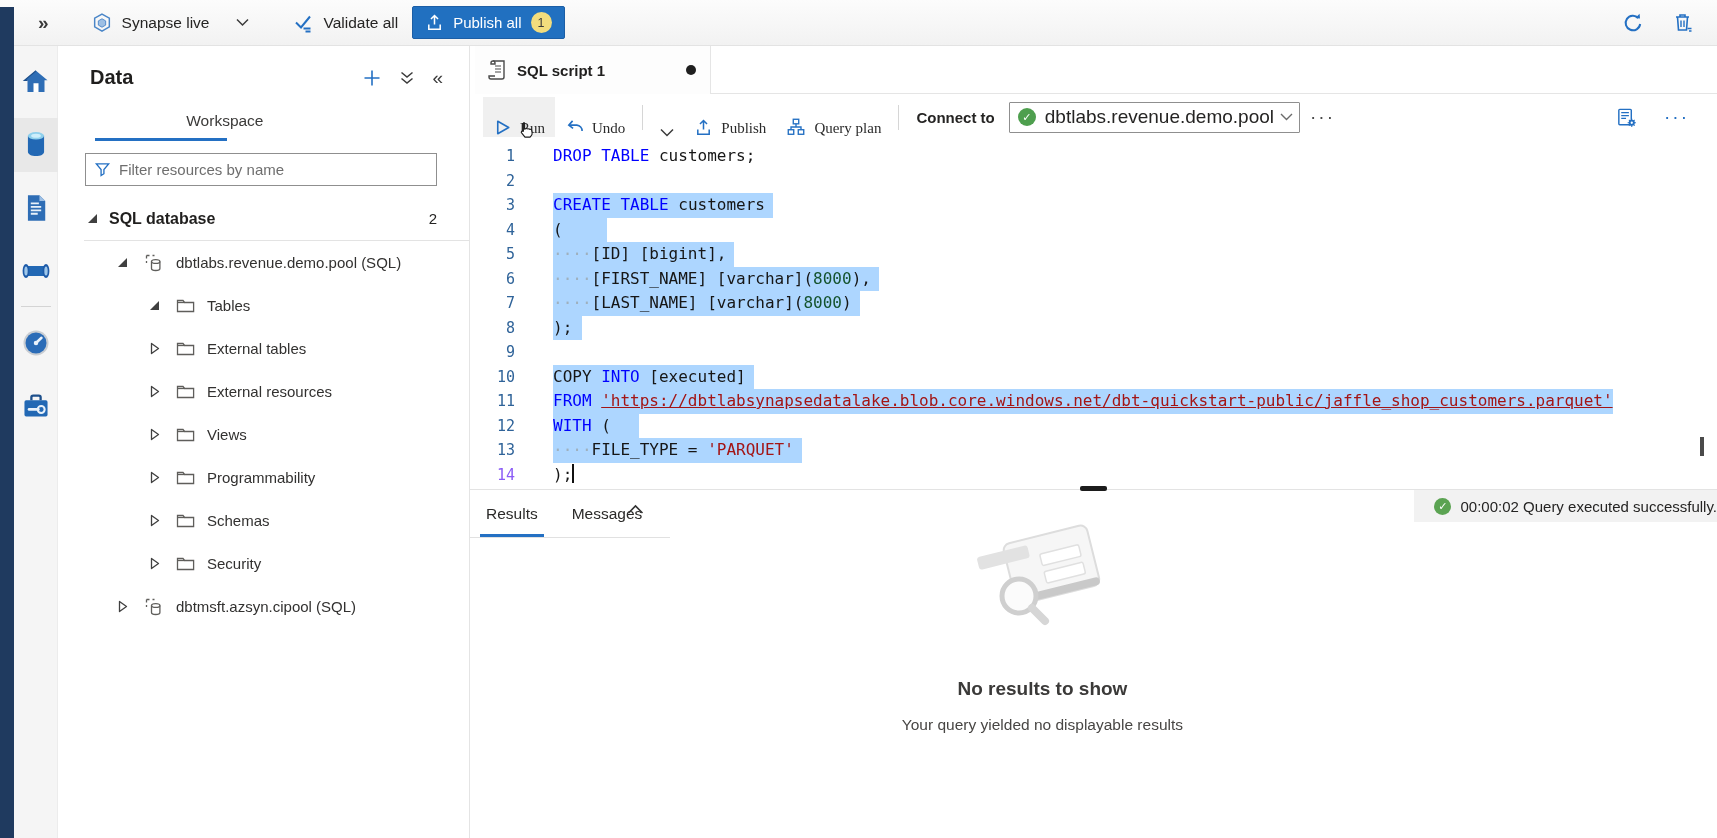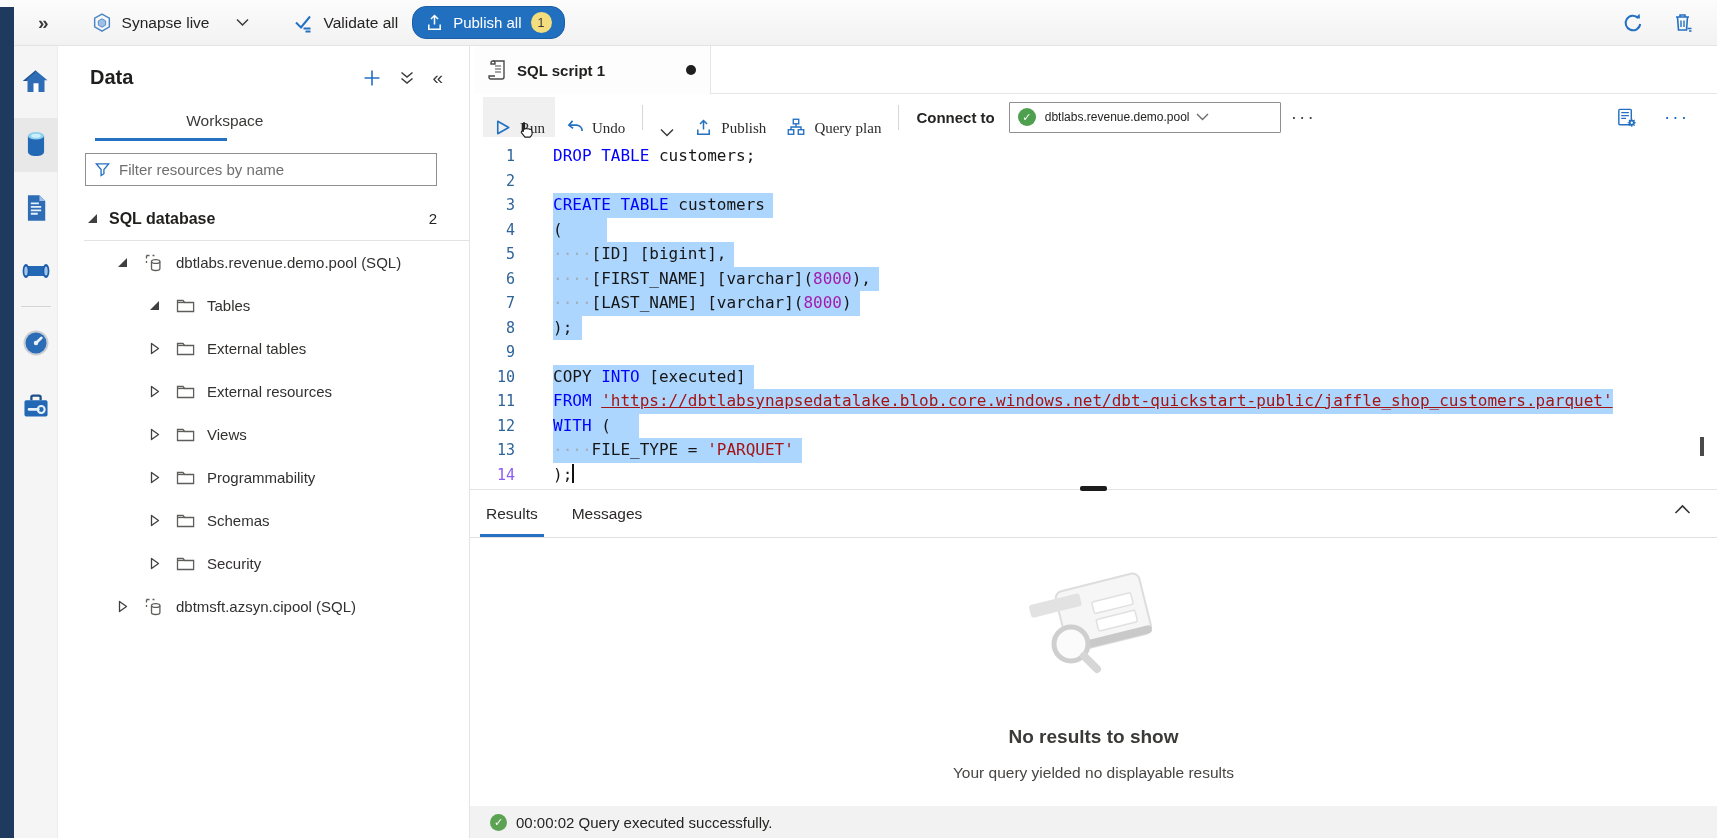--- a/index.html
+++ b/index.html
@@ -10,21 +10,21 @@
   
   .topbar { position:relative; height:46px; background:linear-gradient(#fcfcfc,#f2f2f2);
             border-bottom:1px solid #e3e3e3; display:flex; align-items:center; z-index:5; }
   .expander { margin-left:38px; font-size:19px; font-weight:bold; color:#3a3a3a; }
   .mode-group { display:flex; align-items:center; margin-left:42px; gap:9px; }
   .mode-label { font-size:15.5px; color:#252423; }
   .mode-caret { margin-left:18px; }
   .validate-group { display:flex; align-items:center; margin-left:44px; gap:8px; }
   .validate-label { font-size:15.5px; }
   .publishall-btn { display:flex; align-items:center; gap:9px; margin-left:14px; height:33px;
-            padding:0 12px; background:#2170c0; border:1px solid #1b5ea6; border-radius:14px; color:#fff; }
+            padding:0 12px; background:#2170c0; border:1px solid #1b5ea6; border-radius:2px; color:#fff; }
   .publishall-btn .lbl { font-size:15px; color:#fff; }
   .badge { width:21px; height:21px; border-radius:50%; background:#f3dd7d; color:#3b3a39;
            font-size:12.5px; display:flex; align-items:center; justify-content:center; }
   .topbar-right { margin-left:auto; margin-right:22px; display:flex; align-items:center; gap:26px; }
 
   
   .bodyrow { display:flex; height:792px; }
   .leftstrip { position:absolute; left:0; top:7px; width:14px; height:831px; background:#1f3a5f; z-index:6; }
 
   .rail { width:58px; background:#f5f5f5; border-right:1px solid #ececec; padding-left:14px; position:relative; }
@@ -68,44 +68,44 @@
   .dirty-dot { margin-left:auto; width:10px; height:10px; border-radius:50%; background:#1f1f1f; }
   .tabstrip-rest { flex:1; border-bottom:1px solid #e5e5e5; }
 
   .toolbar { height:46px; display:flex; align-items:center; padding-left:13px; position:relative; }
   .tb-btn { display:flex; align-items:flex-end; gap:8px; padding:0 10px; height:40px; font-size:15px; color:#2b2b2b;font-family:Liberation Serif, serif; }
   .tb-btn.hover { background:#f0f0f0; }
   .tb-sep { width:1px; height:25px; background:#d6d6d6; margin:0 7px; }
   .connect-label { font-size:15px; font-weight:700; margin:0 14px 0 10px; }
   .conn-dd { display:flex; align-items:center; height:31px; min-width:272px; border:1px solid #8f8f8f;
              border-radius:1px; padding:0 6px 0 8px; background:#fff; }
-  .conn-dd .txt { font-size:12px; margin:0 6px 0 9px; white-space:nowrap; }
+  .conn-dd .txt { font-size:19px; margin:0 6px 0 9px; white-space:nowrap; }
   .more-dots { font-size:19px; letter-spacing:2px; color:#494949; padding:0 10px; }
   .more-dots.blue { color:#2470c3; }
   .toolbar-right { margin-left:auto; display:flex; align-items:center; gap:16px; margin-right:18px; }
   .check-circle { width:18px; height:18px; border-radius:50%; background:#4e9f4e; color:#fff;
                   font-size:11px; display:flex; align-items:center; justify-content:center; flex:none; }
   .hand-cursor { position:absolute; left:47px; top:27px; z-index:9; }
 
   
   .code { height:349px; padding-top:4px; position:relative; overflow:hidden; background:#fff; }
   .code-line { display:flex; height:24.5px; line-height:24.5px;
                font-family:"DejaVu Sans Mono", monospace; font-size:16px; white-space:pre; }
   .ln { width:45px; text-align:right; color:#2f6399; font-size:15px; flex:none; }
   .ln.cur { color:#8b5cf6; }
   .lc { margin-left:38px; }
   .selwrap { background:#add6ff; display:inline-block; }
   .t-kw { color:#0000ff; } .t-pl { color:#161616; }
   .t-str, .t-lnk { color:#a31515; } .t-lnk { text-decoration:underline; }
-  .t-num { color:#a21caf; } .t-ws { color:#9fb0bd; }
+  .t-num { color:#14532d; } .t-ws { color:#9fb0bd; }
   .caret { display:inline-block; width:2px; height:19px; background:#111; vertical-align:-3px; }
   .vthumb { position:absolute; right:13px; top:297px; width:4px; height:19px; background:#4a4a4a; }
 
   
-  .results { flex:1; display:flex; flex-direction:column; border-top:1px solid #e3e3e3; position:relative; }
+  .results { flex:1; display:flex; flex-direction:row; border-top:1px solid #e3e3e3; position:relative; }
   .splitter-dash { position:absolute; left:610px; top:-4px; width:27px; height:5px; background:#1c1c1c; border-radius:2px; }
   .rtabs { height:48px; display:flex; align-items:center; padding-left:10px; border-bottom:1px solid #e1e1e1; position:relative; }
   .rtab { font-size:15.5px; color:#2b2a29; padding:0 6px; margin-right:22px; position:relative; height:100%;
           display:flex; align-items:center; }
   .rtab.active::after { content:""; position:absolute; left:0; right:0; bottom:0; height:3px; background:#2470c3; }
   .collapse-results { position:absolute; right:26px; top:14px; }
   .rbody { flex:1; display:flex; flex-direction:column; align-items:center; background:#fff; }
   .empty-title { margin-top:30px; font-size:19px; font-weight:700; color:#3b3a39; }
   .empty-sub { margin-top:16px; font-size:15.5px; color:#484644; }
   .statusbar { height:32px; background:#f2f2f2; display:flex; align-items:center; padding-left:20px; gap:9px; }

